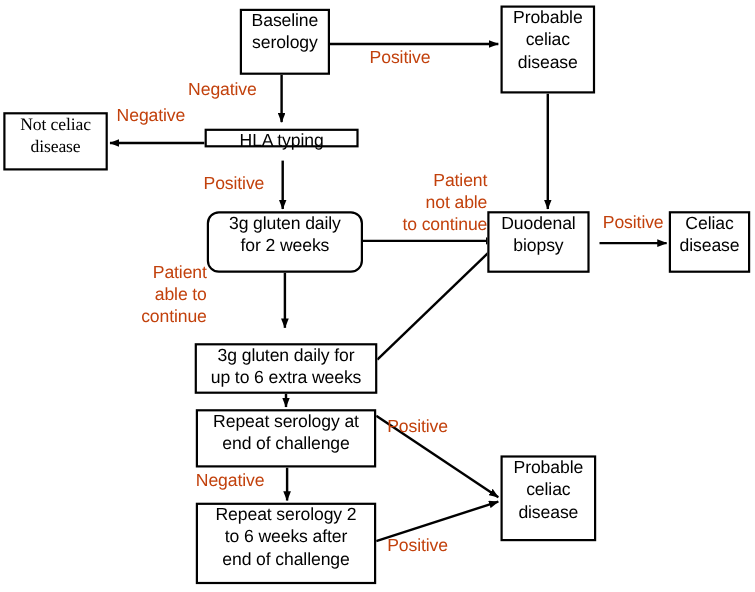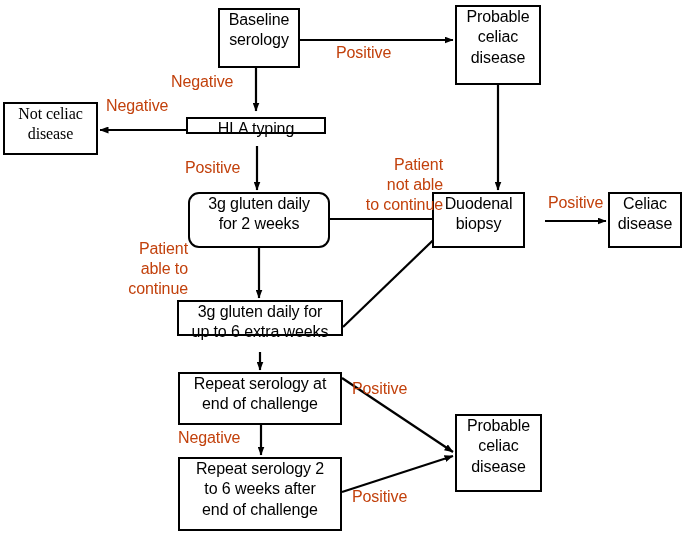--- a/index.html
+++ b/index.html
@@ -140,31 +140,31 @@
 
   <div class="node" style="left:186px; top:103px; width:140px; height:17px;margin-top:14px;">
     <span class="node-text">HLA typing</span>
   </div>
 
   <div class="node" style="left:188px; top:192px; width:142px; height:56px;border-radius:11px;">
     <span class="node-text">3g gluten daily
 for 2 weeks</span>
   </div>
 
-  <div class="node" style="left:432px; top:192px; width:93px; height:56px;">
+  <div class="node" style="left:443px; top:192px; width:93px; height:56px;">
     <span class="node-text">Duodenal
 biopsy</span>
   </div>
 
   <div class="node" style="left:608px; top:192px; width:74px; height:56px;">
     <span class="node-text">Celiac
 disease</span>
   </div>
 
-  <div class="node" style="left:177px; top:300px; width:166px; height:36px;">
+  <div class="node" style="left:177px; top:312px; width:166px; height:46px;">
     <span class="node-text">3g gluten daily for
 up to 6 extra weeks</span>
   </div>
 
   <div class="node" style="left:178px; top:372px; width:164px; height:53px;">
     <span class="node-text">Repeat serology at
 end of challenge</span>
   </div>
 
   <div class="node" style="left:455px; top:414px; width:87px; height:78px;">

